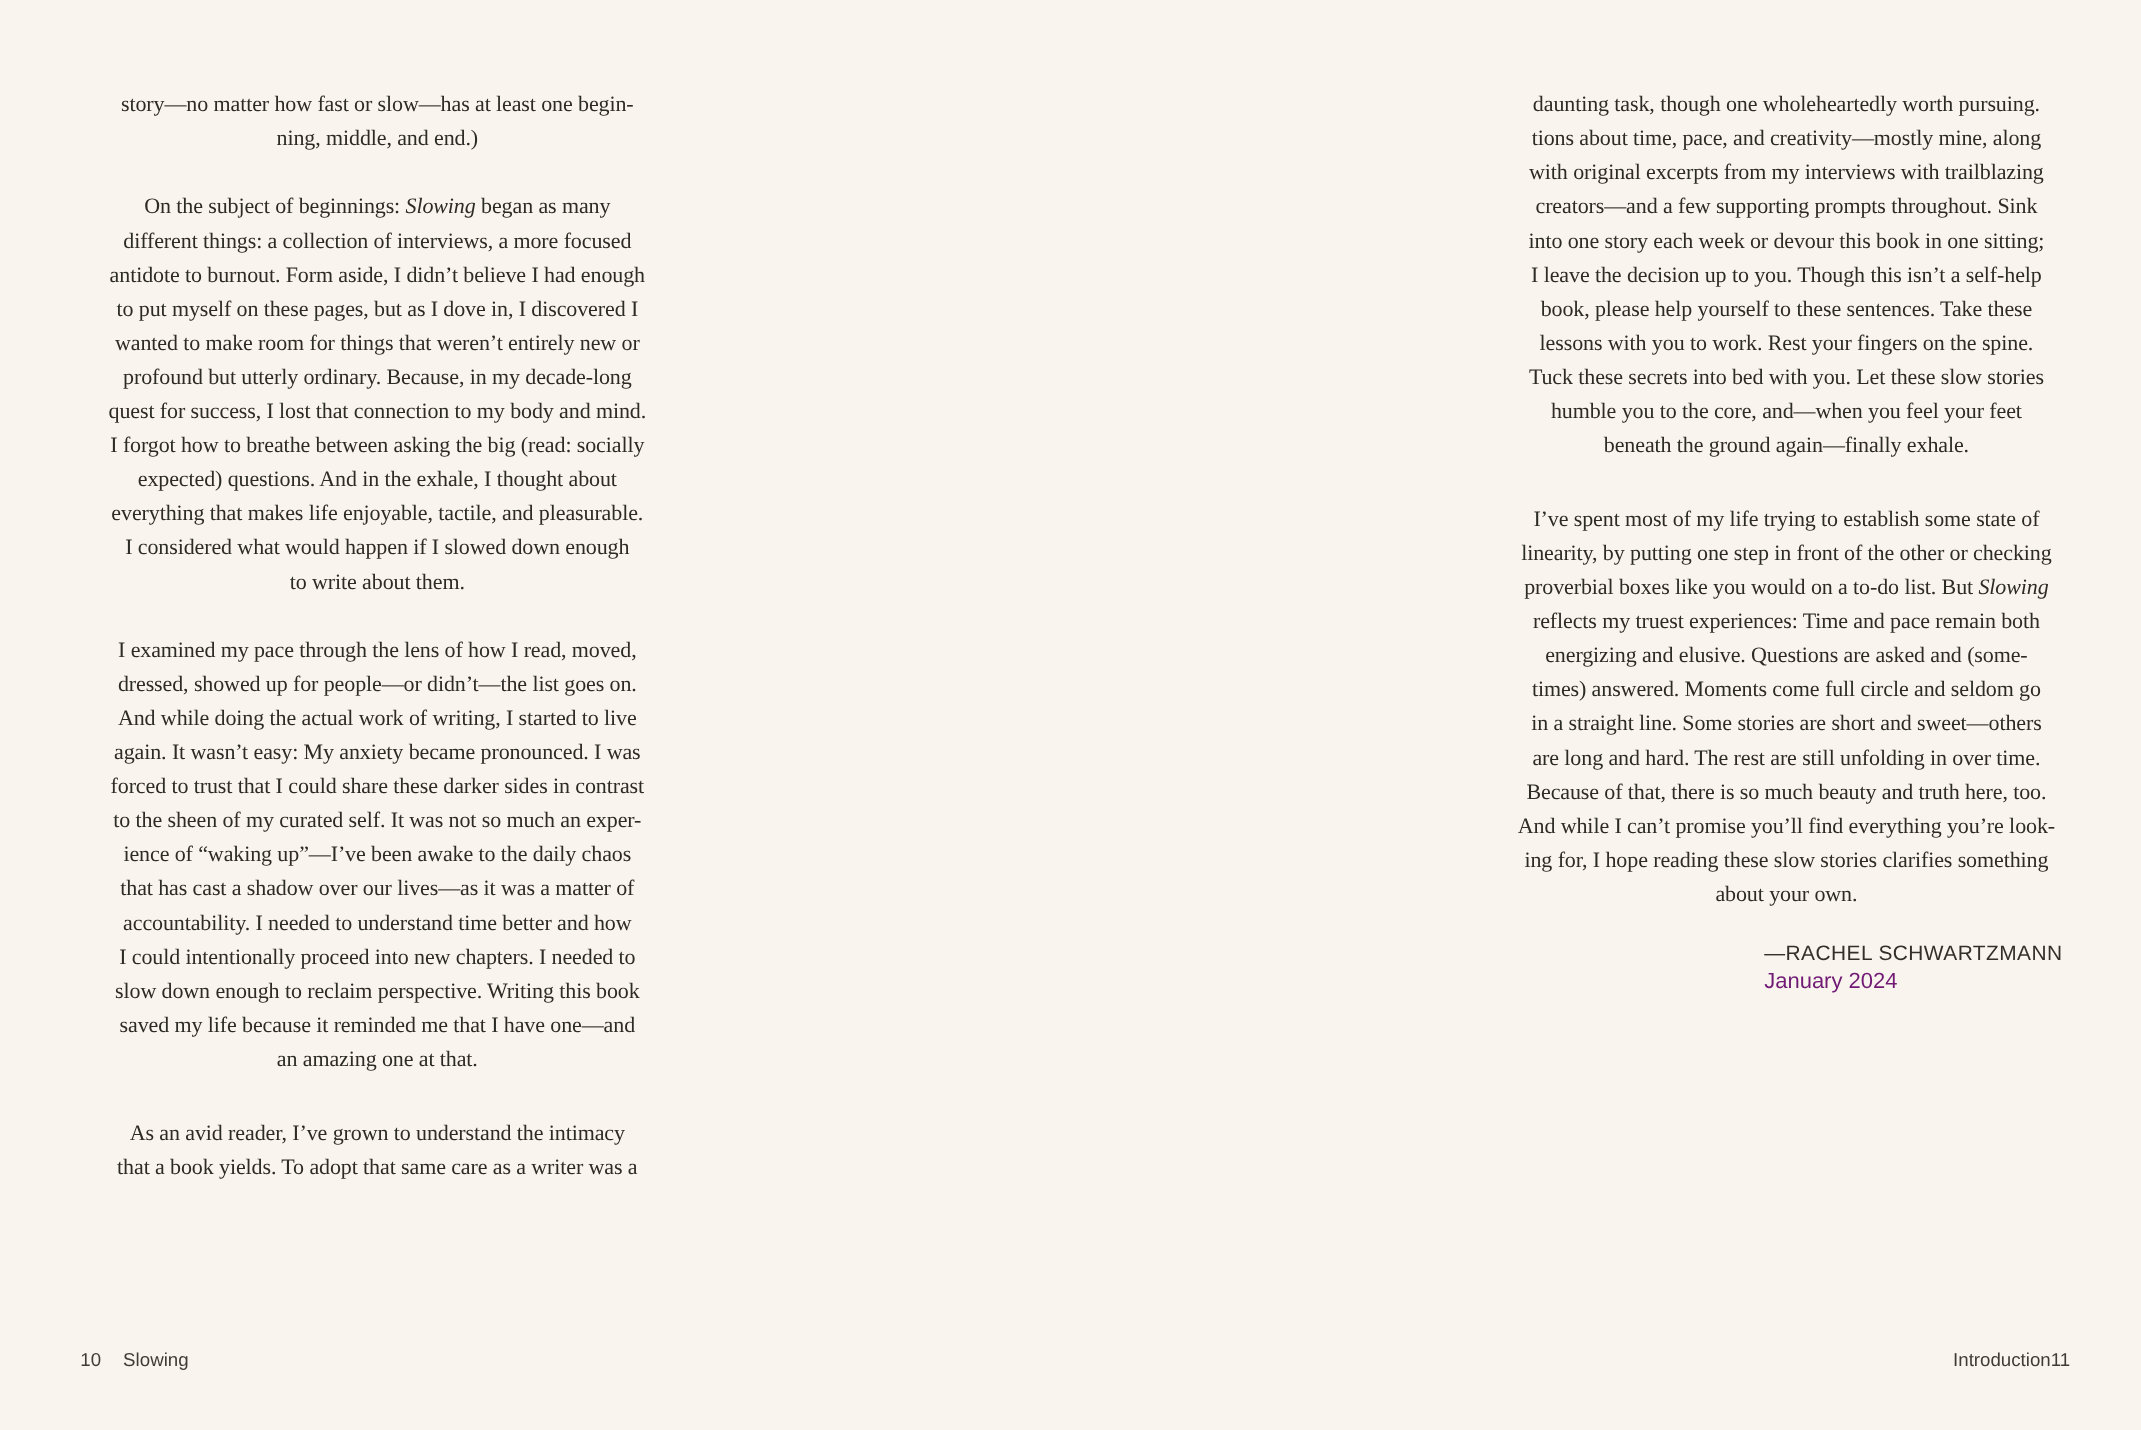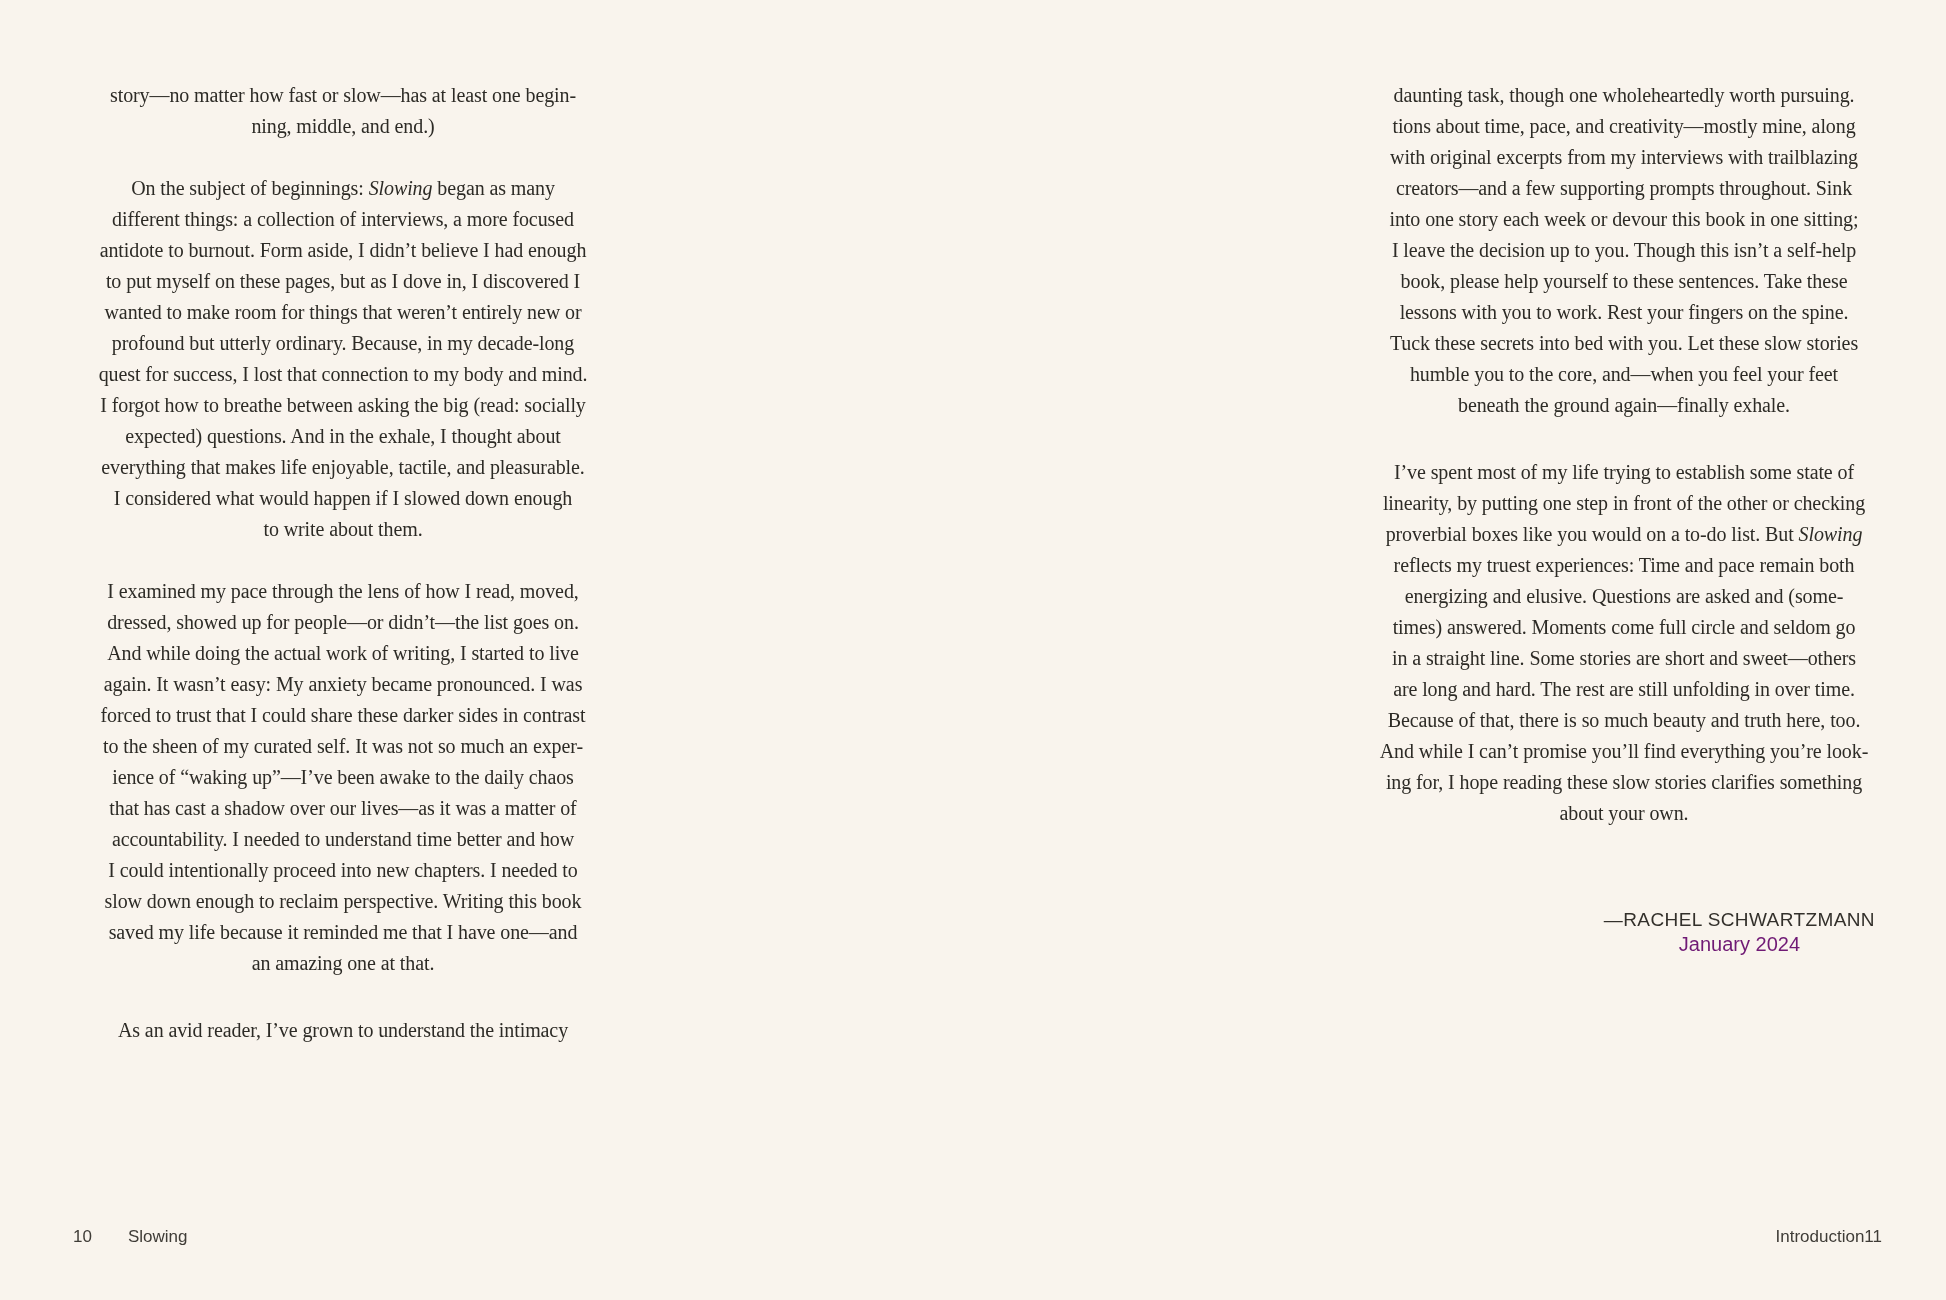--- a/index.html
+++ b/index.html
@@ -36,23 +36,23 @@
   .line {
     display: block;
     white-space: nowrap;
     text-align: center;
   }
   .line em {
     font-style: italic;
   }
   .signature {
     position: absolute;
-    top: 908px;
+    top: 856px;
     right: 71px;
-    text-align: center;
+    text-align: left;
     font-family: "Liberation Sans", sans-serif;
   }
   .sig-name {
     font-size: 19px;
     line-height: 24px;
     letter-spacing: 0.4px;
     color: #33302b;
   }
   .sig-date {
     font-size: 20px;
@@ -62,21 +62,21 @@
   .running-footer {
     position: absolute;
     top: 1226px;
     font-family: "Liberation Sans", sans-serif;
     font-size: 17px;
     line-height: 21px;
     color: #3f3c37;
     display: flex;
     align-items: baseline;
   }
-  .footer-left  { left: 73px;  gap: 36px; }
+  .footer-left  { left: 73px;  gap: 20px; }
   .footer-right { right: 64px; }
 </style>
 </head>
 <body>
 
 <div class="spread">
 
   <section>
     <div class="text-column col-left">
         <p class="para">
@@ -107,20 +107,21 @@
           <span class="line">ience of “waking up”—I’ve been awake to the daily chaos</span>
           <span class="line">that has cast a shadow over our lives—as it was a matter of</span>
           <span class="line">accountability. I needed to understand time better and how</span>
           <span class="line">I could intentionally proceed into new chapters. I needed to</span>
           <span class="line">slow down enough to reclaim perspective. Writing this book</span>
           <span class="line">saved my life because it reminded me that I have one—and</span>
           <span class="line">an amazing one at that.</span>
         </p>
         <p class="para">
           <span class="line">As an avid reader, I’ve grown to understand the intimacy</span>
+          <span class="line">that a book yields. To adopt that same care as a writer was a</span>
         </p>
       </div>
     <footer class="running-footer footer-left">
       <span>10</span>
       <span>Slowing</span>
     </footer>
   </section>
 
   <section>
     <div class="text-column col-right">

